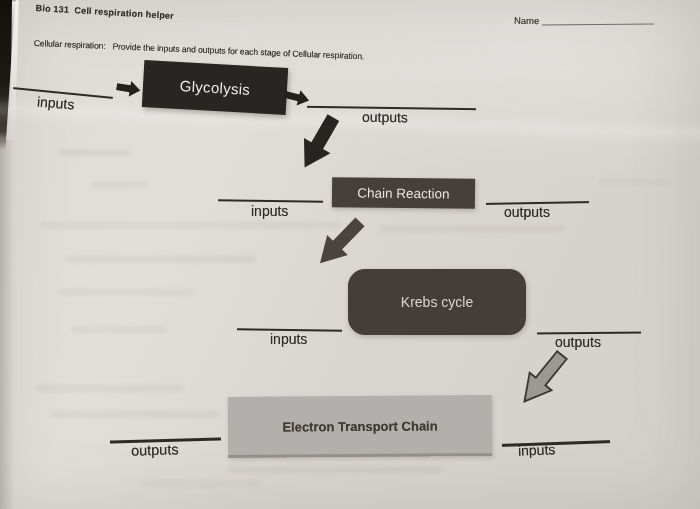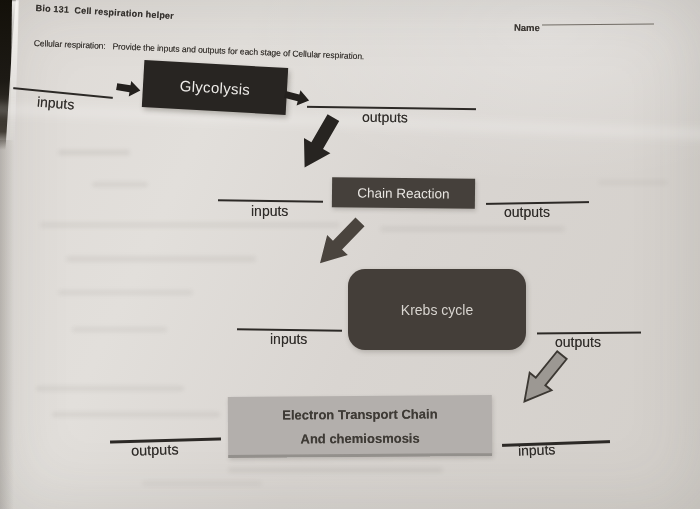--- a/index.html
+++ b/index.html
@@ -34,21 +34,21 @@
     background:linear-gradient(to right,rgba(70,64,57,0.22),rgba(70,64,57,0));
   }
   .crease{
     left:-10px;top:116px;width:720px;height:11px;
     background:rgba(255,255,255,0.20);filter:blur(4px);transform:rotate(2deg);
   }
   .smudge{background:rgba(88,82,75,1);border-radius:3px;filter:blur(2px);}
   
   .course{left:36px;top:3px;font-size:9px;font-weight:600;letter-spacing:0.2px;color:#34312d;
           transform:rotate(3.3deg);transform-origin:left top;}
-  .name-label{left:514px;top:22px;font-size:9.5px;color:#3b3733;transform:rotate(0.8deg);font-weight:bold;}
+  .name-label{left:514px;top:15px;font-size:9.5px;color:#3b3733;transform:rotate(0.8deg);}
   .name-line{left:542px;top:24px;width:112px;height:1.4px;background:#716c65;transform:rotate(-0.6deg);}
   .instruction{left:34px;top:38px;font-size:8.6px;font-weight:500;letter-spacing:-0.1px;color:#34302c;
                transform:rotate(2.3deg);transform-origin:left top;}
   
   .line{height:2.3px;background:#2c2926;filter:blur(0.4px);}
   .ln-g-in {left:13px; top:92px; width:100px;transform:rotate(5.6deg);}
   .ln-g-out{left:307px;top:107px;width:169px;transform:rotate(0.8deg);}
   .ln-l-in {left:218px;top:200px;width:105px;transform:rotate(0.8deg);}
   .ln-l-out{left:486px;top:202px;width:103px;transform:rotate(-1deg);}
   .ln-k-in {left:237px;top:329px;width:105px;transform:rotate(0.8deg);}
@@ -64,21 +64,21 @@
   .lb-k-in {left:270px;top:331px;}
   .lb-k-out{left:555px;top:334px;}
   .lb-e-out{left:131px;top:442px;font-size:14.5px;transform:rotate(-1.6deg);}
   .lb-e-in {left:518px;top:442px;transform:rotate(-2deg);}
   
   .stage{display:flex;align-items:center;justify-content:center;text-align:center;}
   .box-glyc{left:143px;top:64px;width:144px;height:47px;background:#282522;transform:rotate(3.2deg);
             color:#edebe8;font-size:15px;letter-spacing:0.3px;box-shadow:2px 3px 5px rgba(60,55,48,0.30);}
   .box-link{left:332px;top:178px;width:143px;height:30px;background:#45403b;transform:rotate(0.6deg);
             color:#e9e6e2;font-size:13.5px;box-shadow:1px 2px 4px rgba(60,55,48,0.25);}
-  .box-krebs{left:348px;top:269px;width:178px;height:81px;background:#443e39;border-radius:17px;
+  .box-krebs{left:348px;top:269px;width:178px;height:66px;background:#443e39;border-radius:17px;
              color:#dad6d1;font-size:14px;box-shadow:1px 2px 5px rgba(60,55,48,0.25);}
   .box-etc{left:228px;top:396px;width:264px;height:61px;background:#b3afac;transform:rotate(-0.4deg);
            color:#3e3a35;font-size:13px;font-weight:600;flex-direction:column;gap:9px;
            box-shadow:inset 0 -3px 0 rgba(90,85,80,0.35), 1px 2px 4px rgba(60,55,48,0.18);}
   .arrow{display:block;}
   .arrow svg{display:block;width:100%;height:100%;}
   .ar1{left:116px;top:80px;width:25px;height:17px;transform:rotate(9deg);}
   .ar2{left:284px;top:89px;width:26px;height:17px;transform:rotate(14deg);}
   .big1{left:289px;top:126px;width:60px;height:33px;transform:rotate(120deg);}
   .big2{left:310px;top:227px;width:60px;height:31px;transform:rotate(134deg);}
@@ -161,18 +161,17 @@
   <div class="abs arrow big3">
     <svg viewBox="0 0 100 54" preserveAspectRatio="none">
         <path d="M3 17 L56 17 L56 4 L96 27 L56 50 L56 37 L3 37 Z" fill="#9c9893" stroke="#3c3833" stroke-width="3"></path>
       </svg>
   </div>
 
   <div class="abs line ln-e-out"></div>
   <div class="abs txt io lb-e-out">outputs</div>
   <div class="abs stage box-etc">
     <span class="txt" style="color:inherit">Electron Transport Chain</span>
-    <span class="txt" style="color:inherit">And chemiosmosis</span>
   </div>
   <div class="abs line ln-e-in"></div>
   <div class="abs txt io lb-e-in">inputs</div>
 
 </div>
 
 </body></html>

